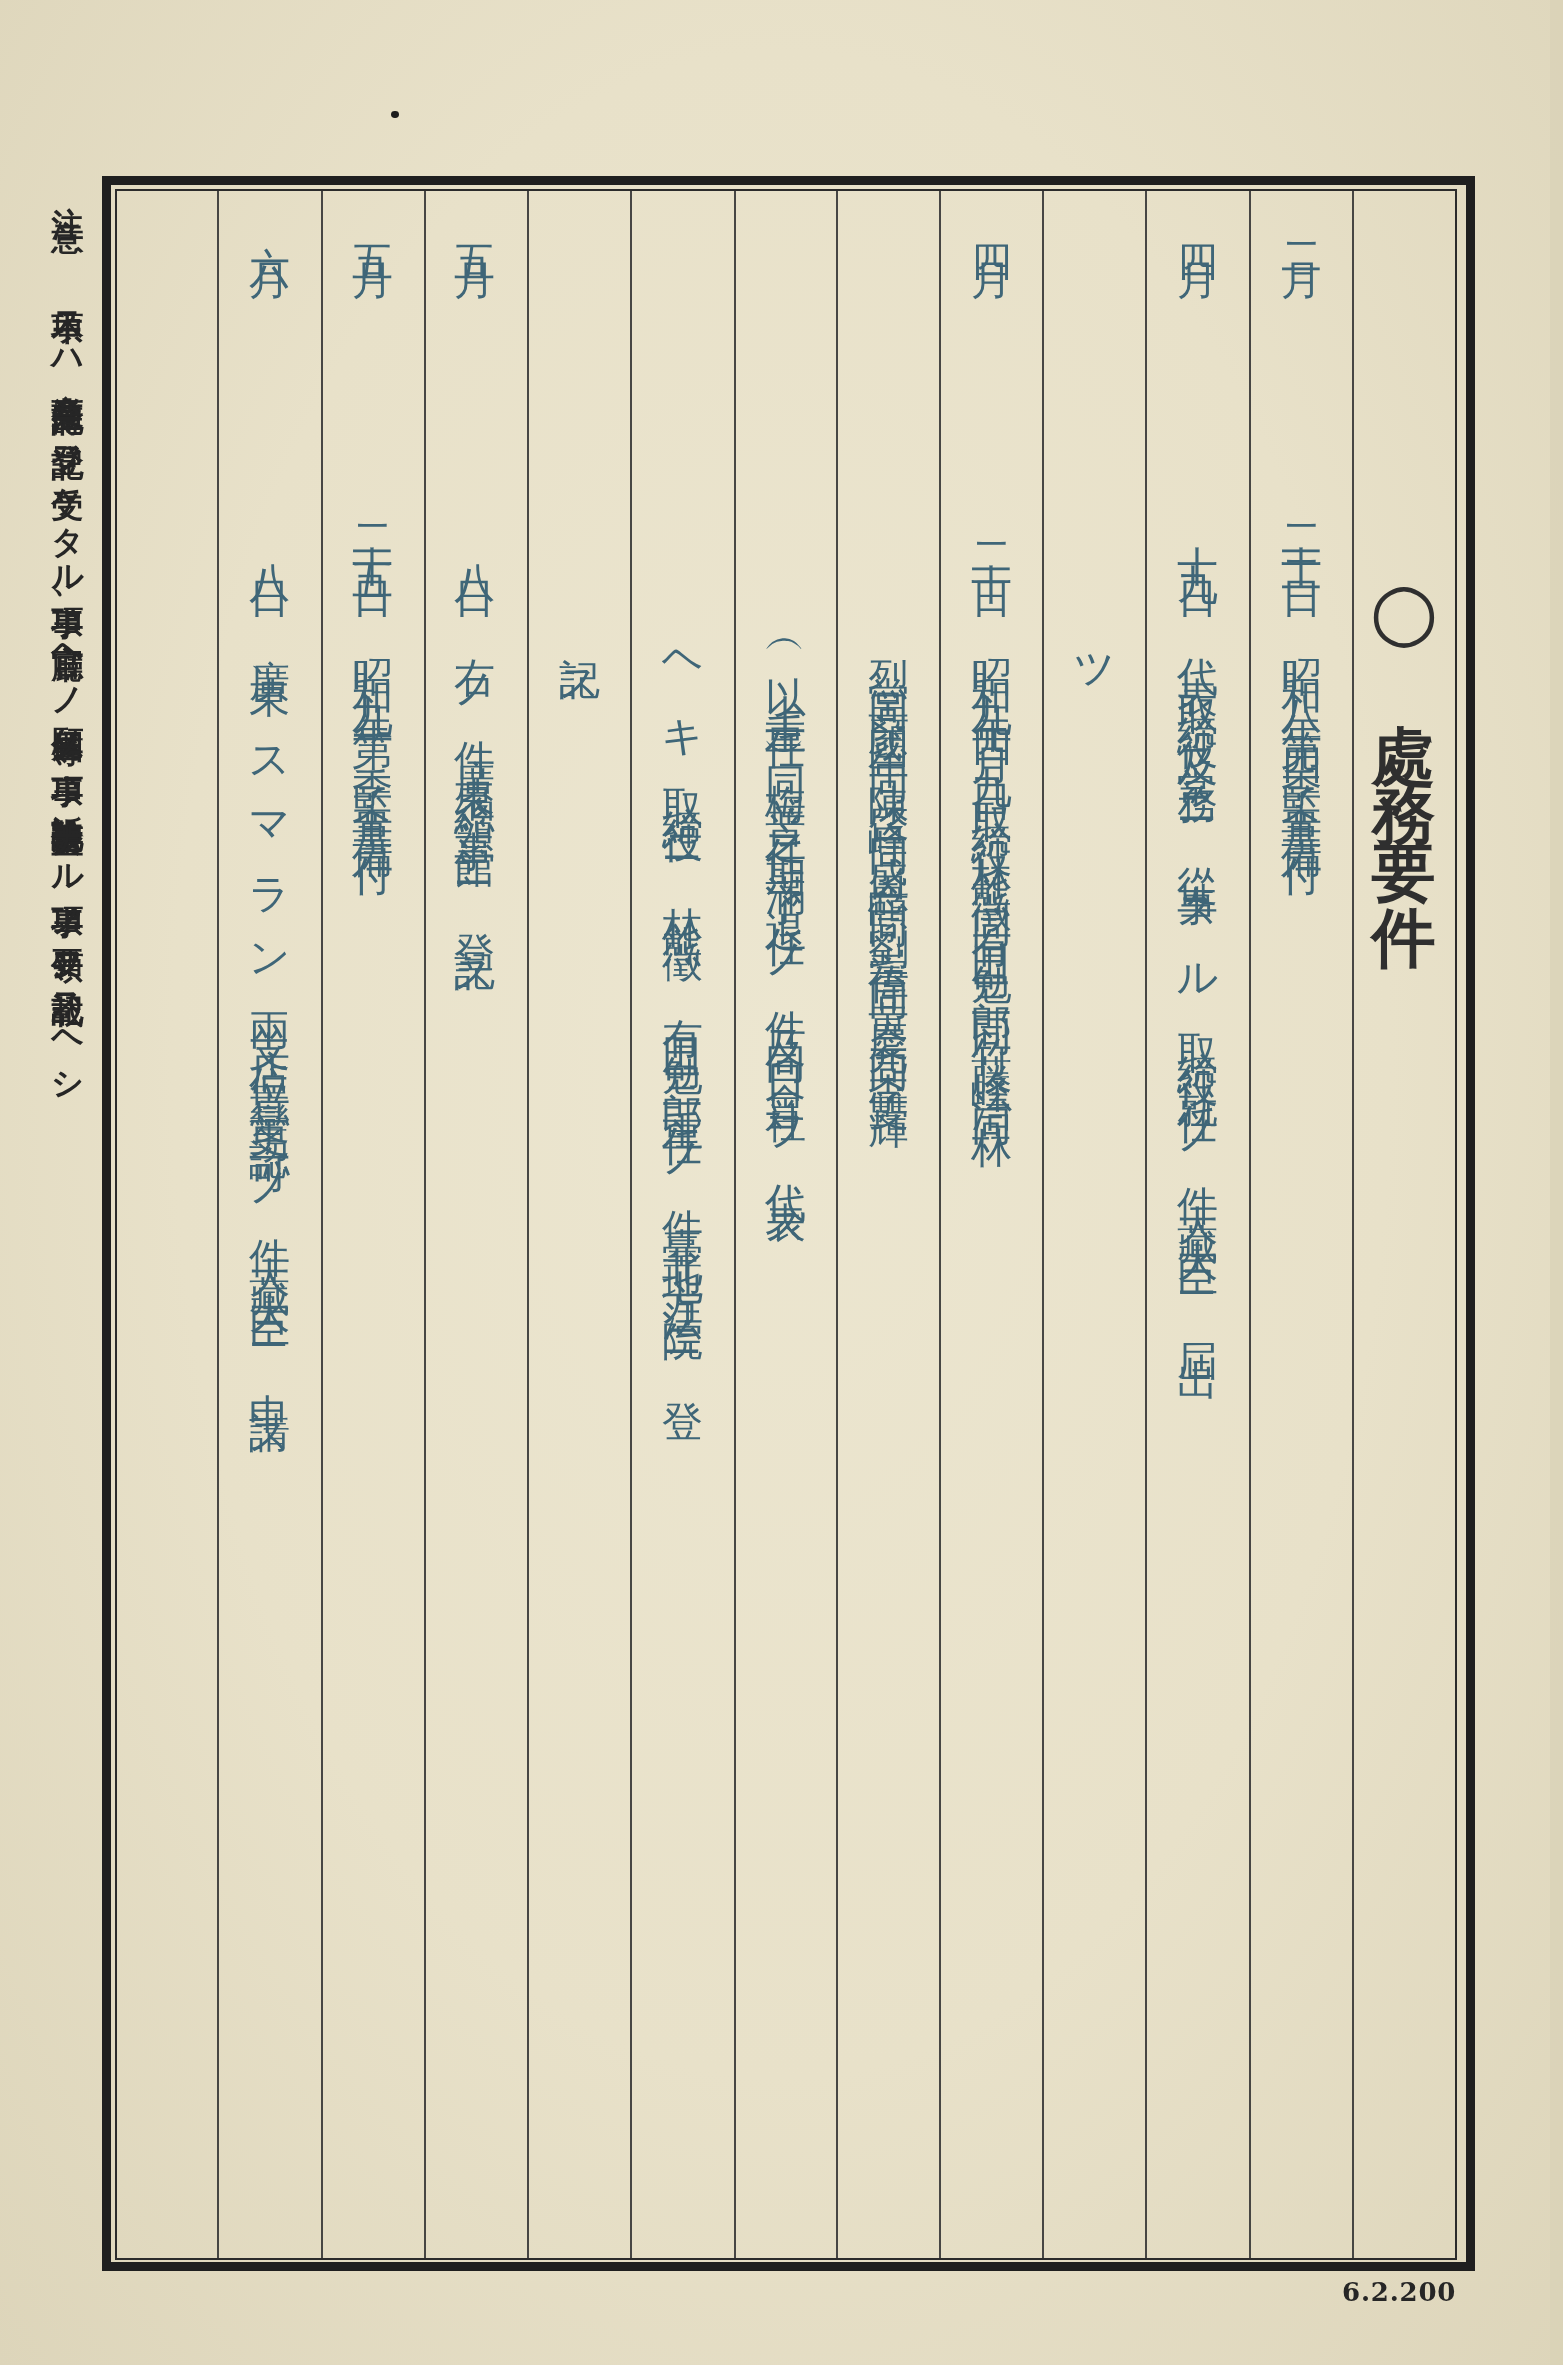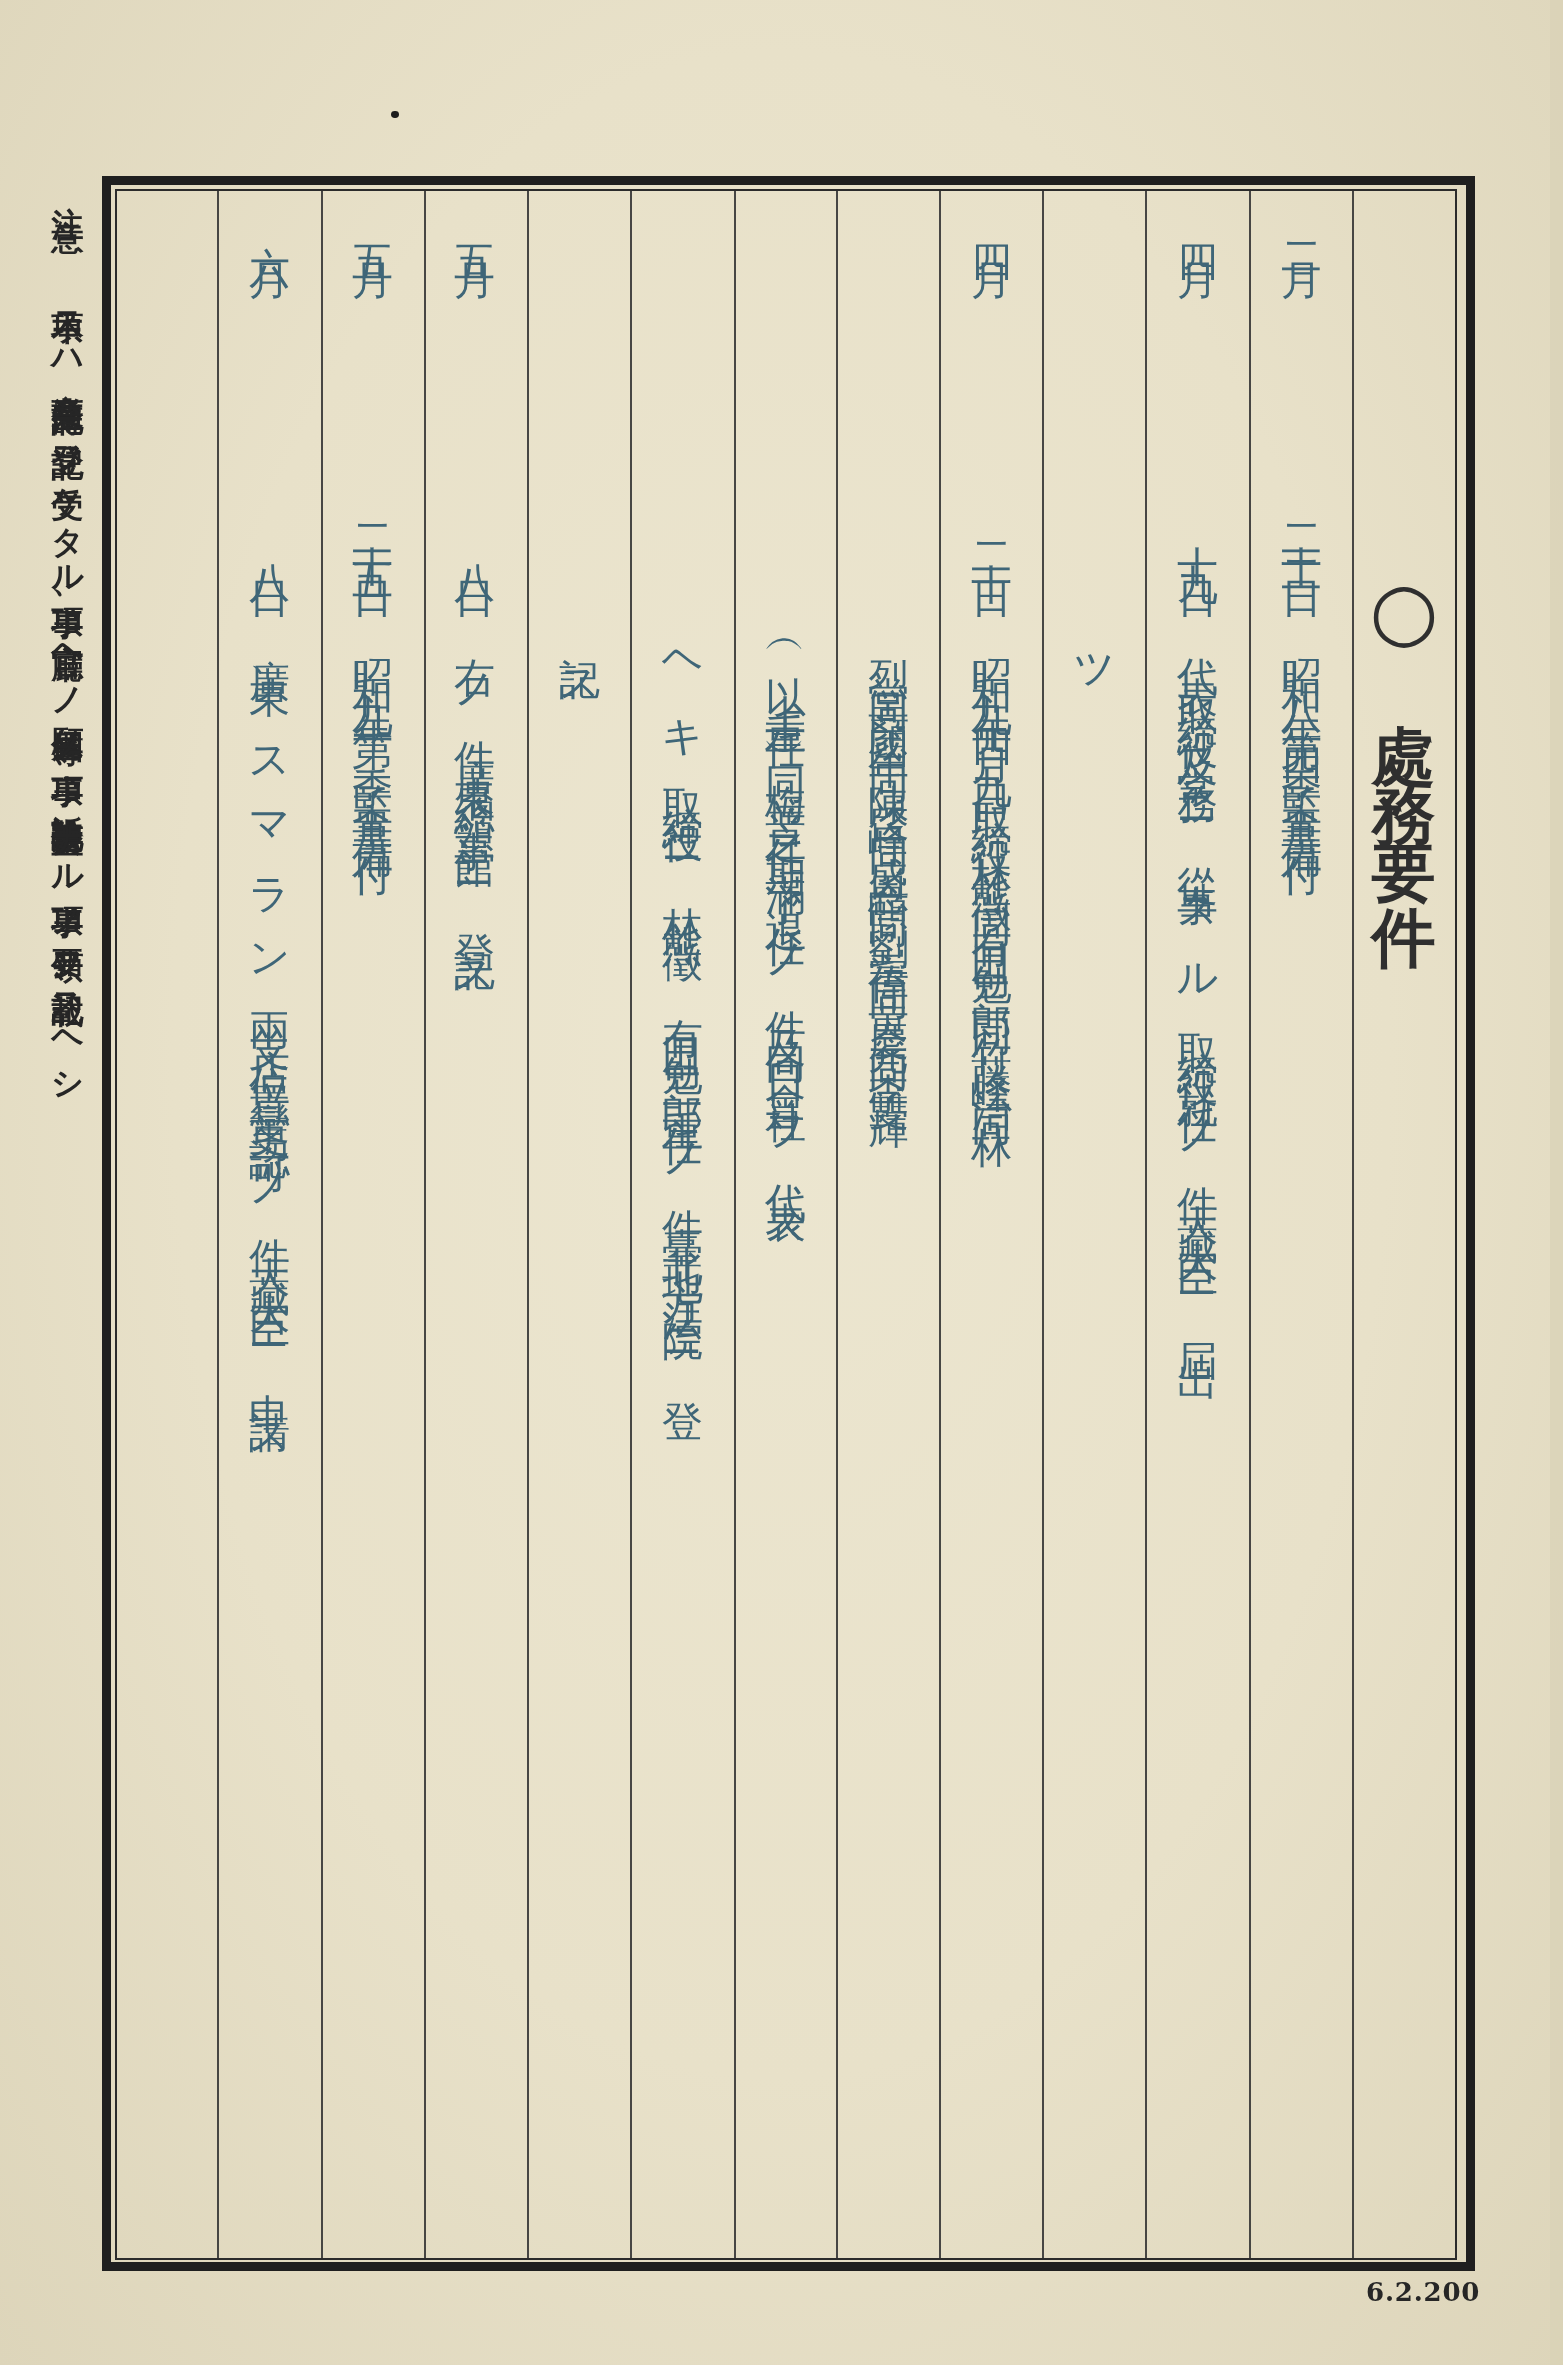--- a/index.html
+++ b/index.html
@@ -32,21 +32,21 @@
     font-size:64px; line-height:64px; letter-spacing:61px; color:#2f2f2f; }
 
   
   .entry-col { position:absolute; top:213px; width:41px; height:2044px; }
   .date { position:absolute; top:0; left:0; width:41px; height:354px; display:flex; flex-direction:column;
     justify-content:space-between; align-items:center; }
   .content { position:absolute; top:413px; left:0; }
   .ink { font-family:"DejaVu Serif", serif; font-size:41px; line-height:41px; letter-spacing:18px; color:#3f6678; }
 
   .form-code { position:absolute; left:1342px; top:2277px; font-family:"DejaVu Serif", serif; font-weight:bold;
-    font-size:26px; line-height:30px; color:#262626; letter-spacing:0.8px;margin-left:24px; }
+    font-size:26px; line-height:30px; color:#262626; letter-spacing:0.8px; }
 </style>
 </head>
 <body>
 
 <div class="page">
   <div class="edge-strip"></div>
   <div class="speck"></div>
 
   <div class="note-label vt">注意</div>
   <div class="note-text vt">本項ニハ商業登記簿ニ登記ヲ受ケタル事項、官廳ヘノ願伺屆等ノ事項、訴訟其他重要ナル事項ノ要領ヲ記載スヘシ</div>

